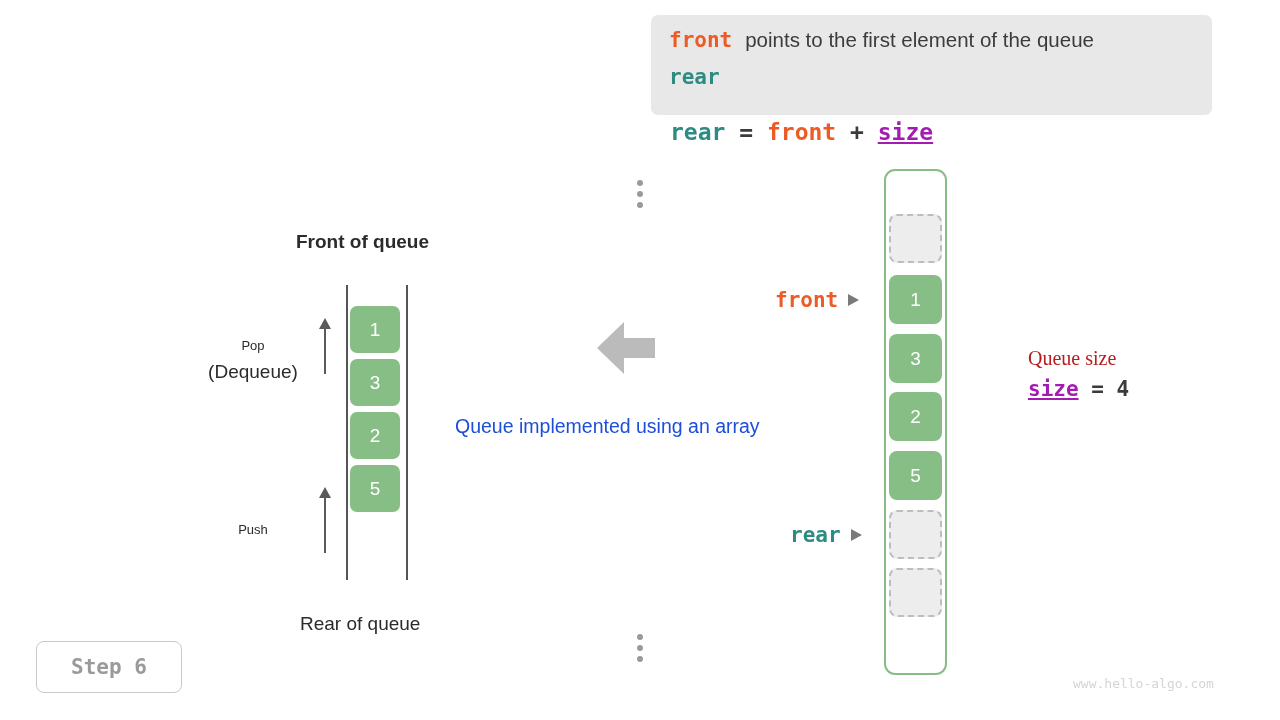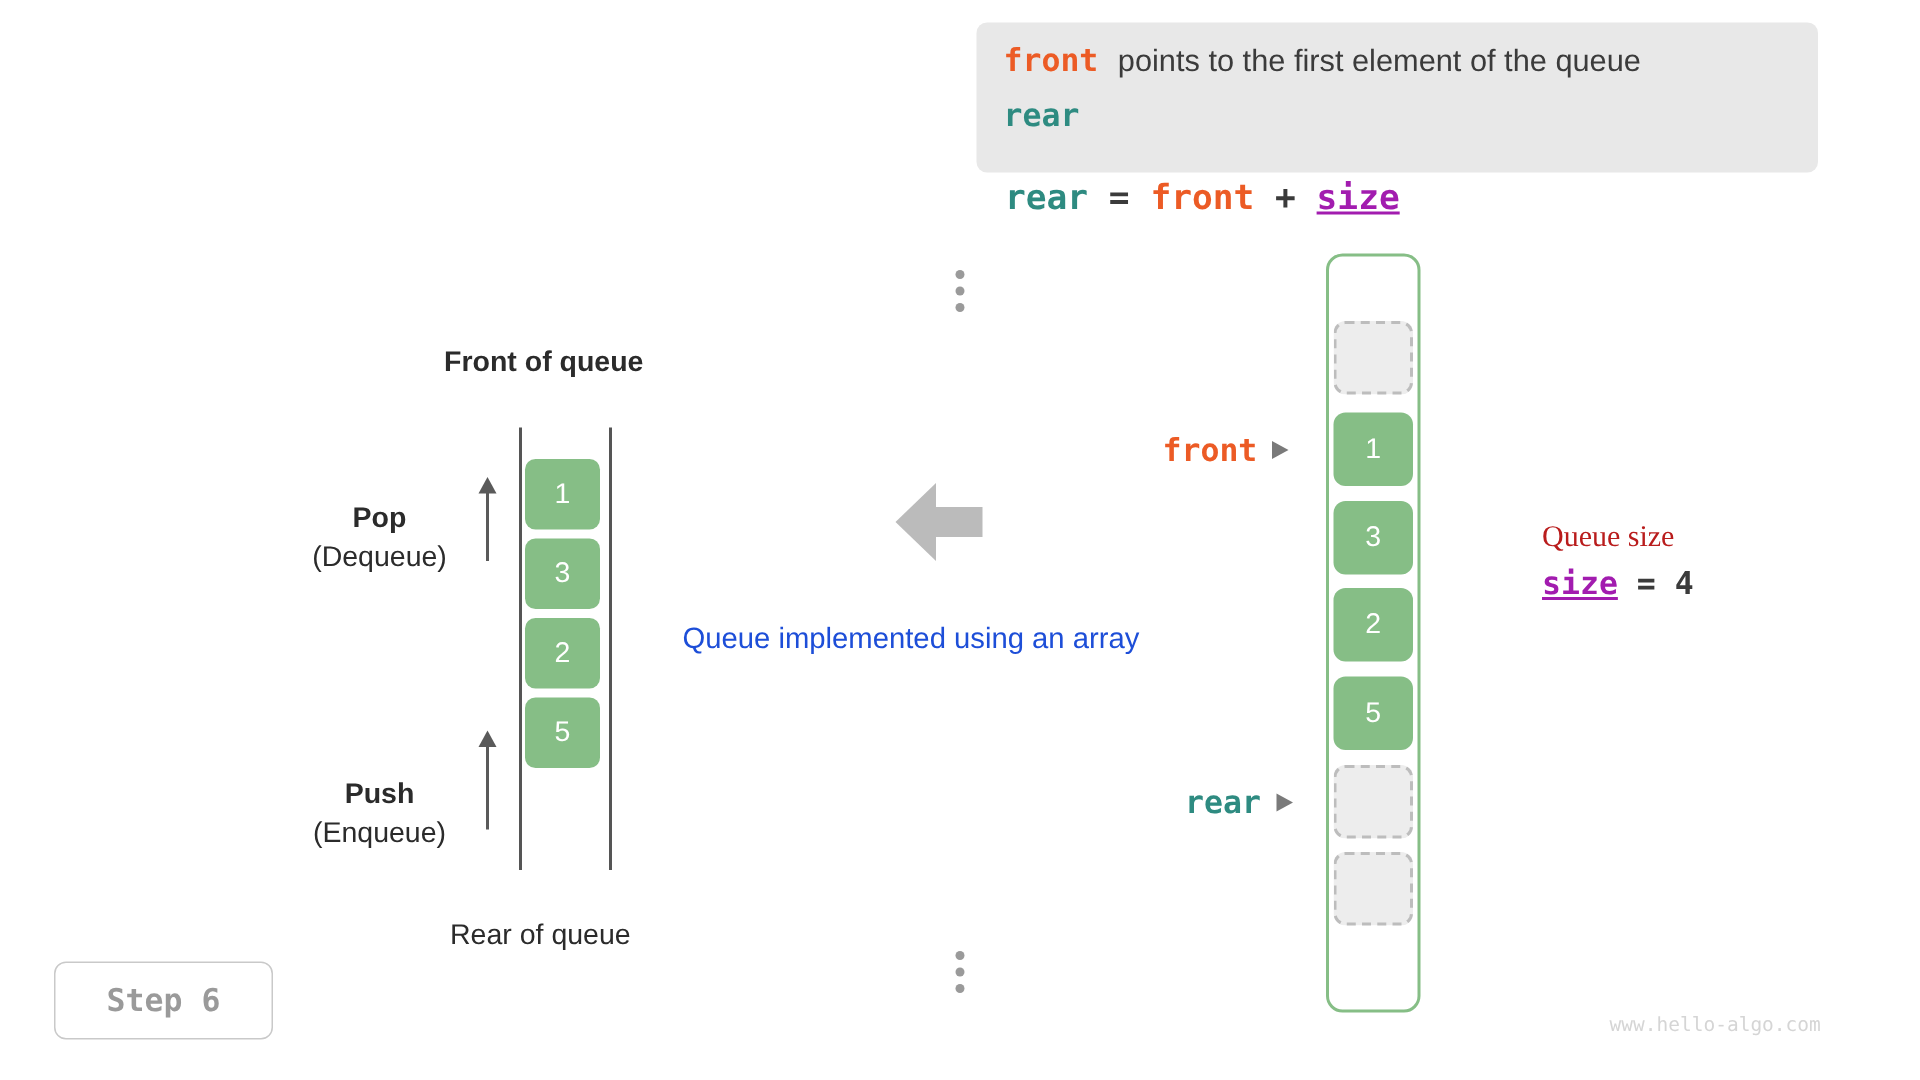--- a/index.html
+++ b/index.html
@@ -105,22 +105,22 @@
     box-sizing: border-box;
   }
 
   .op-label {
     position: absolute;
     text-align: center;
     white-space: nowrap;
     color: #2b2b2b;
   }
   .op-label .op-main {
-    font-size: 19px;
-    font-weight: bold;
+    font-size: 13px;
+    font-weight: normal;
     display: block;
     line-height: 26px;
   }
   .op-label .op-sub {
     font-size: 19px;
     display: block;
     line-height: 26px;
     text-align: center;
   }
   #pop-label  { left: 180px; top: 333px; width: 146px; }
@@ -336,21 +336,20 @@
 <div class="lq-cell" style="top:359px">3</div>
 <div class="lq-cell" style="top:412px">2</div>
 <div class="lq-cell" style="top:465px">5</div>
 
 <div class="op-label" id="pop-label">
   <span class="op-main">Pop</span>
   <span class="op-sub">(Dequeue)</span>
 </div>
 <div class="op-label" id="push-label">
   <span class="op-main">Push</span>
-  <span class="op-sub">(Enqueue)</span>
 </div>
 
 <div class="up-arrow" id="arrow-pop">
   <div class="head"></div>
   <div class="shaft"></div>
 </div>
 <div class="up-arrow" id="arrow-push">
   <div class="head"></div>
   <div class="shaft"></div>
 </div>

